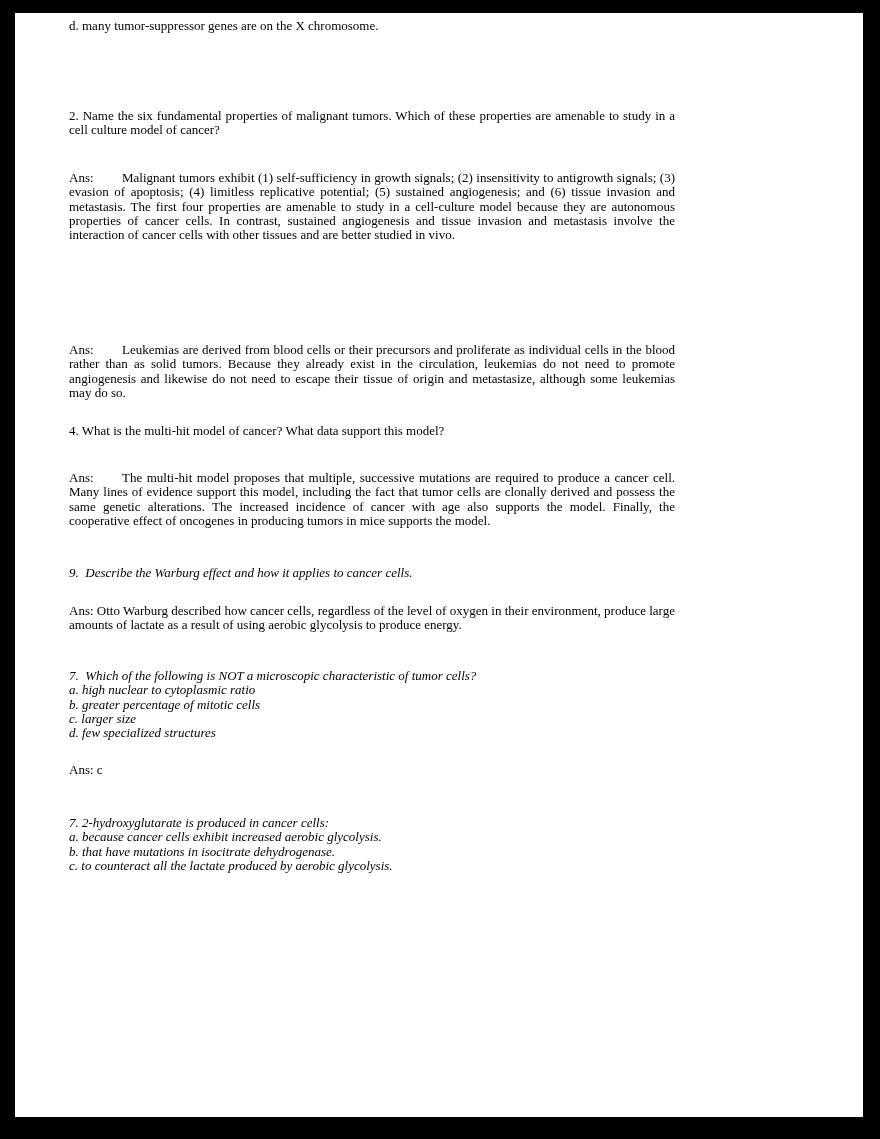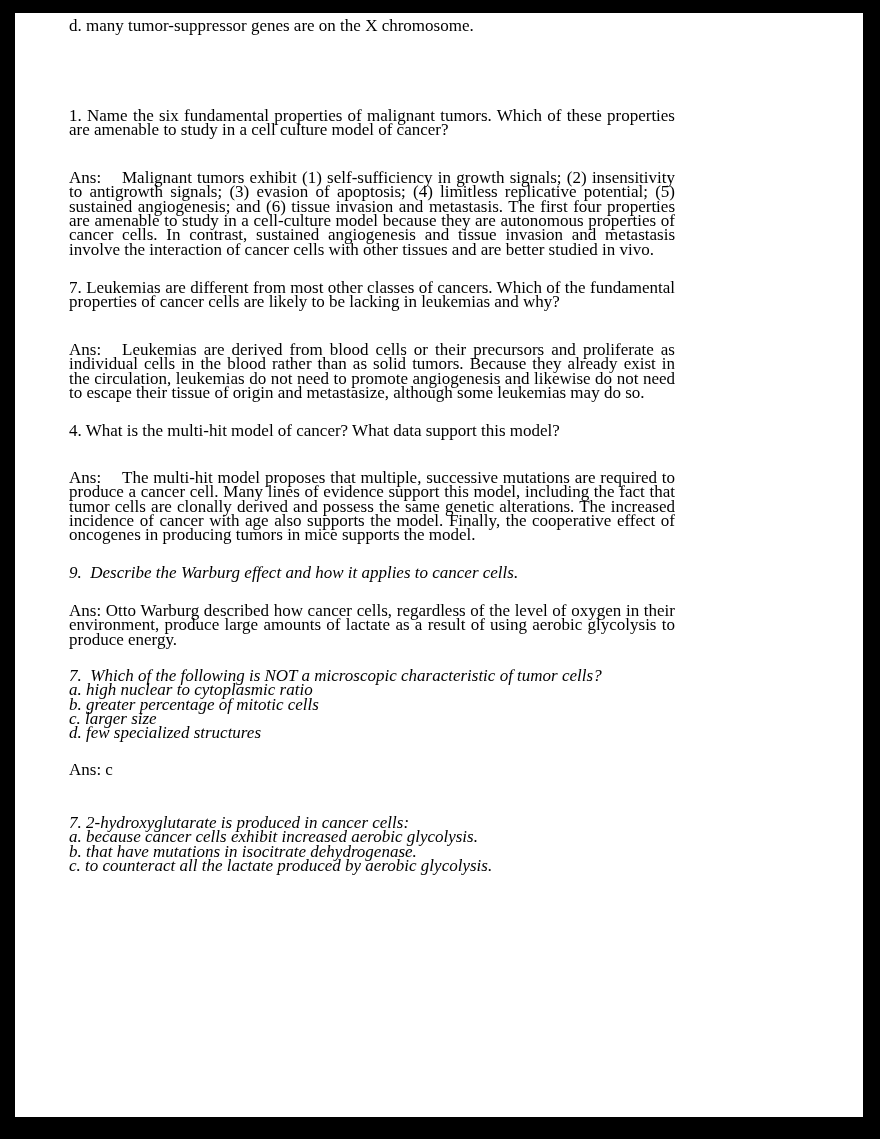--- a/index.html
+++ b/index.html
@@ -20,21 +20,21 @@
     width: 848px;
     height: 1104px;
     background: #ffffff;
     overflow: hidden;
   }
   .block {
     position: absolute;
     left: 54px;
     width: 606px;
     margin: 0;
-    font-size: 17px;
+    font-size: 13px;
     line-height: 14.33px;
     color: #000000;
     text-align: left;
   }
   .just {
     text-align: justify;
   }
   .pre {
     white-space: pre-wrap;
     font-style: italic;
@@ -45,25 +45,24 @@
   }
 </style>
 </head>
 <body>
 
 <div class="page">
 
   <p class="block" style="top:6px">d. many tumor-suppressor genes are on the X chromosome.</p>
 
 
-  <p class="block just" style="top:96px">1. Name the six fundamental properties of malignant tumors. Which of these properties are amenable to study in a cell culture model of cancer?</p>
+  <p class="block just" style="top:96px">2. Name the six fundamental properties of malignant tumors. Which of these properties are amenable to study in a cell culture model of cancer?</p>
 
   <p class="block just" style="top:158px"><span class="ans-label">Ans:</span><span>Malignant tumors exhibit (1) self-sufficiency in growth signals; (2) insensitivity to antigrowth signals; (3) evasion of apoptosis; (4) limitless replicative potential; (5) sustained angiogenesis; and (6) tissue invasion and metastasis. The first four properties are amenable to study in a cell-culture model because they are autonomous properties of cancer cells. In contrast, sustained angiogenesis and tissue invasion and metastasis involve the interaction of cancer cells with other tissues and are better studied in vivo.</span></p>
 
-  <p class="block just" style="top:268px">7. Leukemias are different from most other classes of cancers. Which of the fundamental properties of cancer cells are likely to be lacking in leukemias and why?</p>
 
   <p class="block just" style="top:330px"><span class="ans-label">Ans:</span><span>Leukemias are derived from blood cells or their precursors and proliferate as individual cells in the blood rather than as solid tumors. Because they already exist in the circulation, leukemias do not need to promote angiogenesis and likewise do not need to escape their tissue of origin and metastasize, although some leukemias may do so.</span></p>
 
   <p class="block" style="top:411px">4. What is the multi-hit model of cancer? What data support this model?</p>
 
   <p class="block just" style="top:458px"><span class="ans-label">Ans:</span><span>The multi-hit model proposes that multiple, successive mutations are required to produce a cancer cell. Many lines of evidence support this model, including the fact that tumor cells are clonally derived and possess the same genetic alterations. The increased incidence of cancer with age also supports the model. Finally, the cooperative effect of oncogenes in producing tumors in mice supports the model.</span></p>
 
   <p class="block pre" style="top:553px">9.  Describe the Warburg effect and how it applies to cancer cells.</p>
 
   <p class="block just" style="top:591px">Ans:  Otto Warburg described how cancer cells, regardless of the level of oxygen in their environment, produce large amounts of lactate as a result of using aerobic glycolysis to produce energy.</p>

